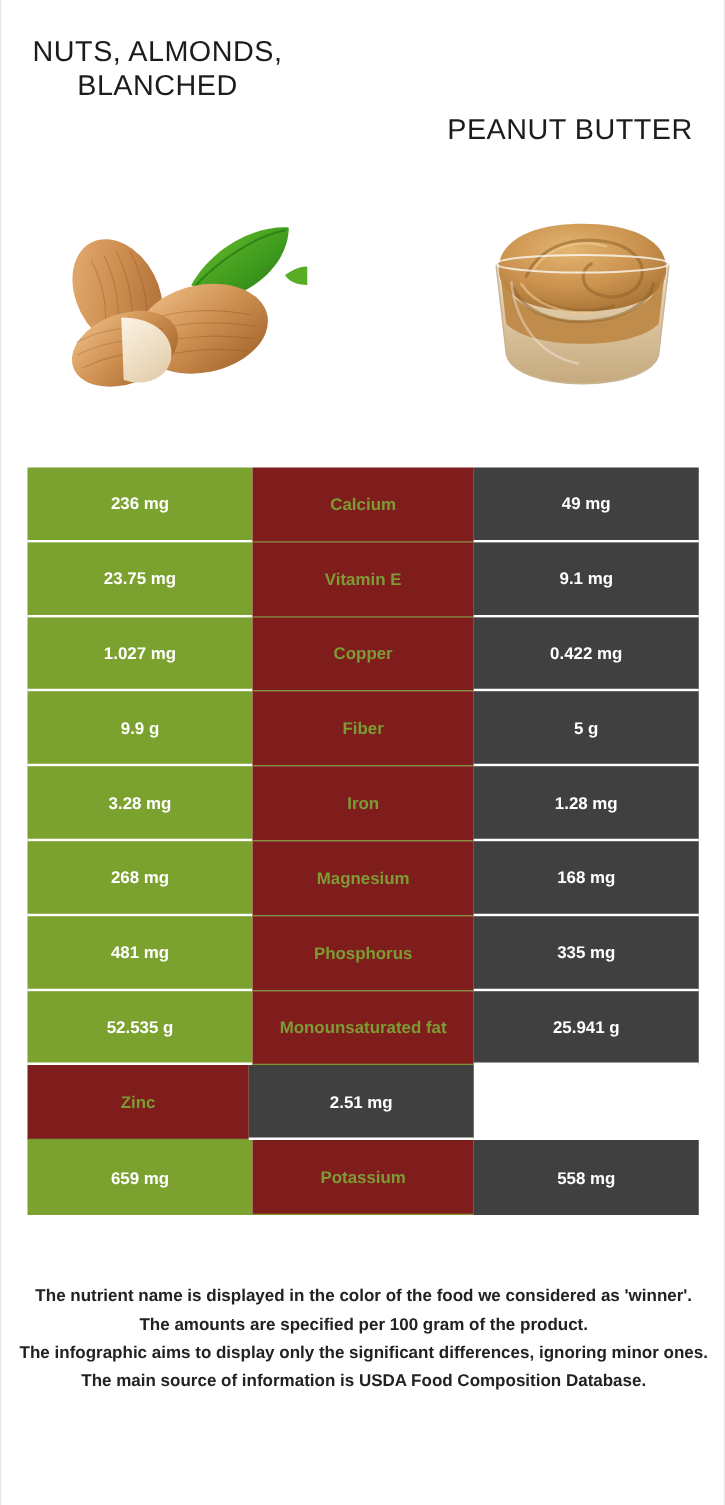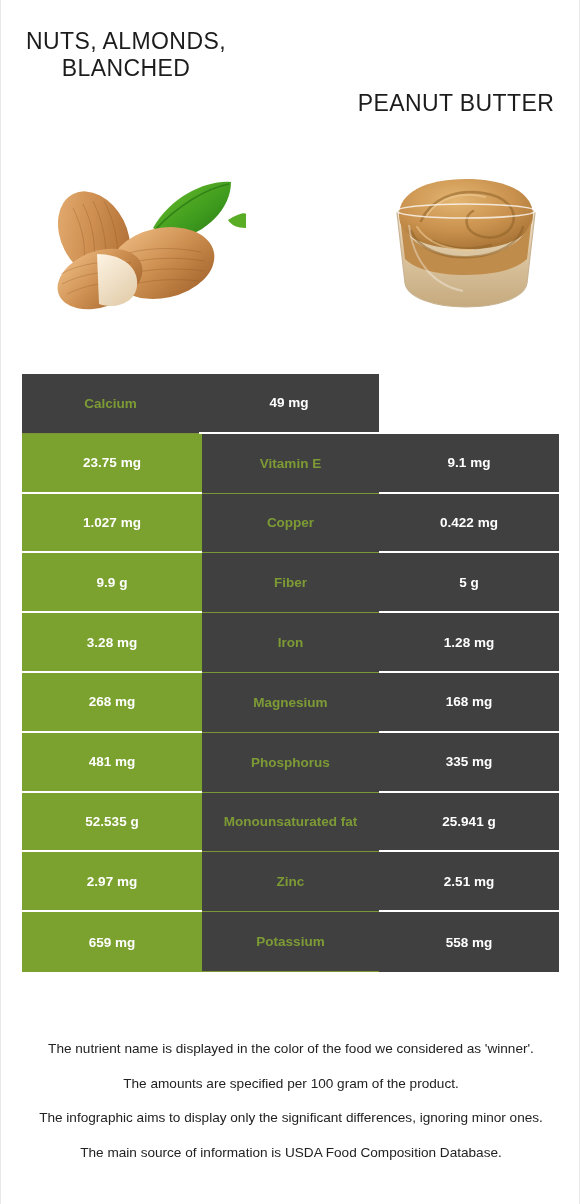--- a/index.html
+++ b/index.html
@@ -69,21 +69,21 @@
     box-sizing:border-box;
   }
   .cell-left{
     width:180px;
     background:#7ba22e;
     color:#ffffff;
     border-bottom:2px solid #ffffff;
   }
   .cell-mid{
     width:177px;
-    background:#404040;
+    background:#7f1d1d;
     color:#7d9b35;
     border-bottom:1px solid #7a9637;
     margin-left:0;
   }
   .cell-right{
     width:180px;
     background:#404040;
     color:#ffffff;
     border-bottom:2px solid #ffffff;
   }
@@ -91,21 +91,21 @@
   .row:last-child .cell-right{border-bottom:none;}
 
   
   .footer{
     position:absolute;left:14px;top:1026px;width:552px;
     text-align:center;
     font-size:13.6px;
     line-height:22.5px;
     color:#222222;
   }
-  .footer div{margin:12px;}
+  .footer div{margin:0;font-weight:bold;}
 </style>
 </head>
 <body>
 
 <div class="page">
 
   <div class="header">
     <div class="title title-left">Nuts, almonds, blanched</div>
     <div class="title title-right">Peanut butter</div>
   </div>
@@ -201,20 +201,21 @@
       </svg>
     </div>
 
     <div class="vs">
       <span class="v">v</span><span class="s">s</span>
     </div>
   </div>
 
   <div class="table" id="comparison-table">
       <div class="row">
+        <div class="cell cell-left">236 mg</div>
         <div class="cell cell-mid">Calcium</div>
         <div class="cell cell-right">49 mg</div>
       </div>
       <div class="row">
         <div class="cell cell-left">23.75 mg</div>
         <div class="cell cell-mid">Vitamin E</div>
         <div class="cell cell-right">9.1 mg</div>
       </div>
       <div class="row">
         <div class="cell cell-left">1.027 mg</div>
@@ -240,21 +241,20 @@
         <div class="cell cell-left">481 mg</div>
         <div class="cell cell-mid">Phosphorus</div>
         <div class="cell cell-right">335 mg</div>
       </div>
       <div class="row">
         <div class="cell cell-left">52.535 g</div>
         <div class="cell cell-mid">Monounsaturated fat</div>
         <div class="cell cell-right">25.941 g</div>
       </div>
       <div class="row">
-        <div class="cell cell-left">2.97 mg</div>
         <div class="cell cell-mid">Zinc</div>
         <div class="cell cell-right">2.51 mg</div>
       </div>
       <div class="row">
         <div class="cell cell-left">659 mg</div>
         <div class="cell cell-mid">Potassium</div>
         <div class="cell cell-right">558 mg</div>
       </div>
     </div>
 

